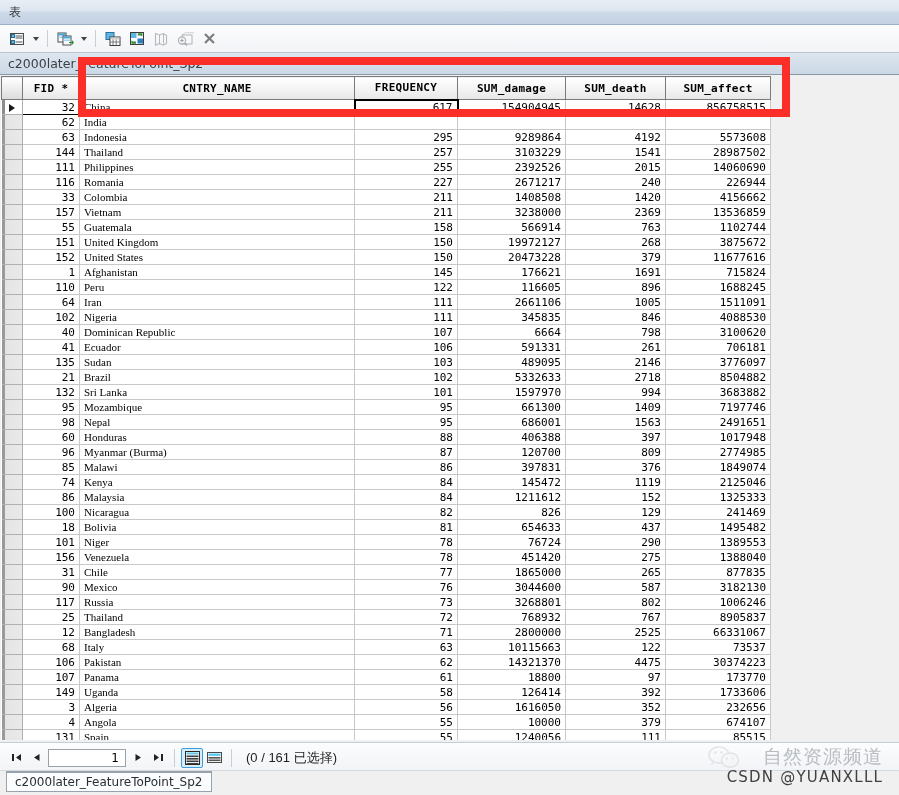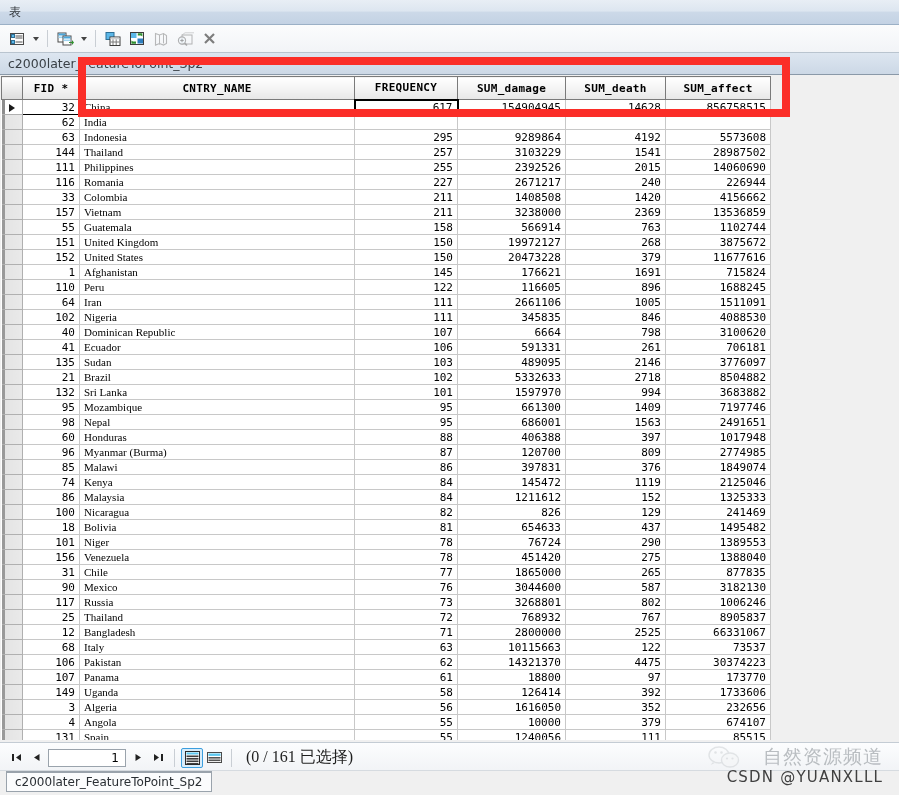--- a/index.html
+++ b/index.html
@@ -154,21 +154,21 @@
     padding-right:6px;box-sizing:border-box;
     font-family:"DejaVu Sans",sans-serif;
     margin:0 2px;
   }
   .vsep{width:1px;height:18px;background:#c9ced4;margin:0 6px;}
   .viewbtn{
     width:22px;height:20px;display:flex;align-items:center;justify-content:center;
     box-sizing:border-box;
   }
   .viewbtn.on{border:1px solid #3c9ede;background:#d8ecfa;border-radius:2px;}
-  .selinfo{font-size:16px;color:#1f1f1f;margin-left:8px;font-family:Liberation Serif, serif;}
+  .selinfo{font-size:13px;color:#1f1f1f;margin-left:8px;font-family:Liberation Sans, sans-serif;}
 
   
   .bottomtabs{
     position:absolute;left:0;top:770px;width:899px;height:25px;
     background:#f0f0f0;
     border-top:1px solid #d6dbe0;
     display:flex;align-items:flex-start;
     padding-left:6px;box-sizing:border-box;
   }
   .btab{

